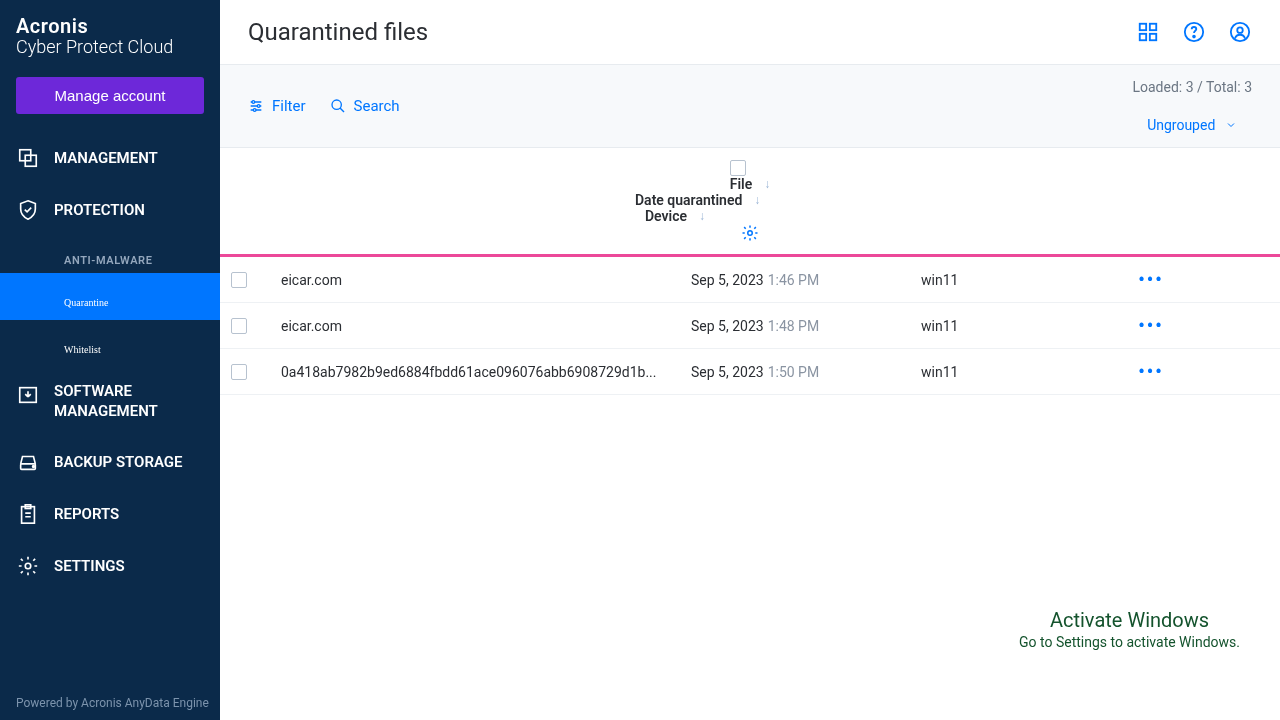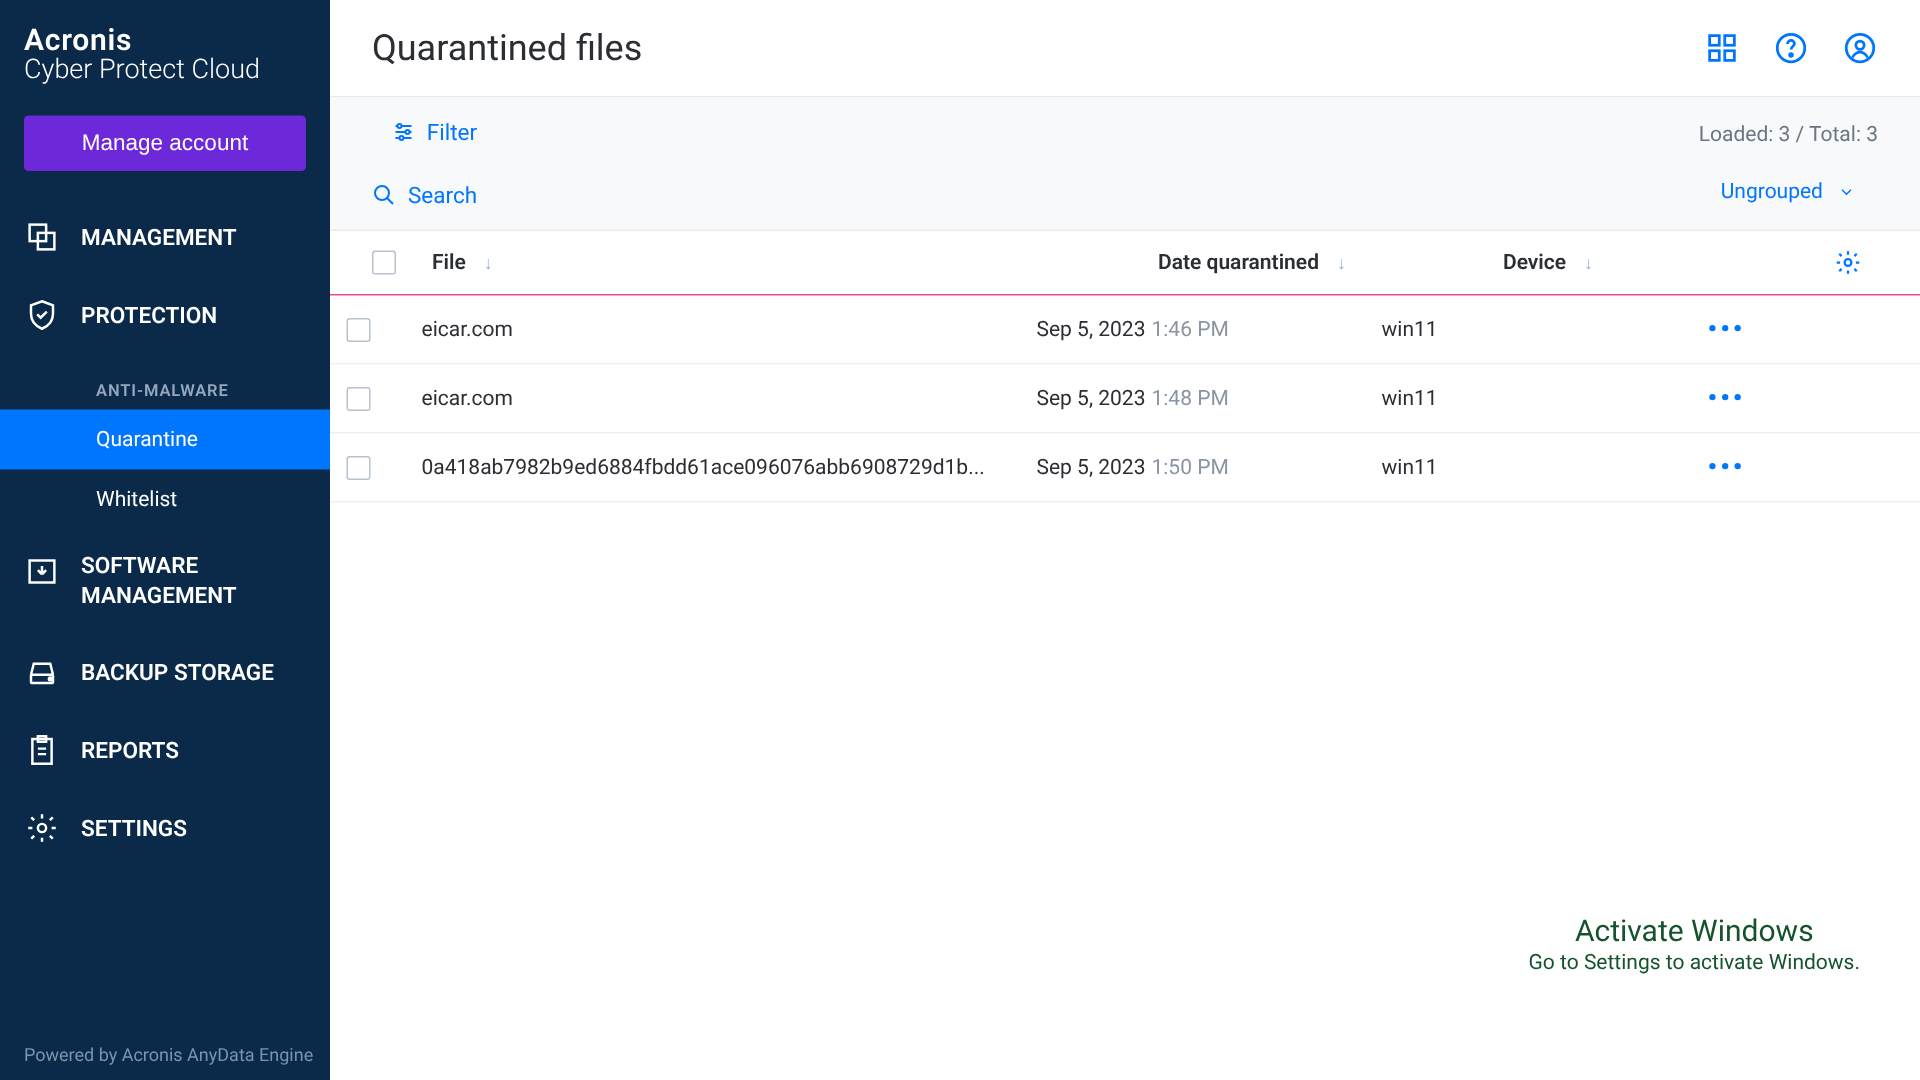--- a/index.html
+++ b/index.html
@@ -7,40 +7,40 @@
   .app { display:flex; width:1280px; height:720px; }
   
   .sidebar { width:220px; background:#0B2A4A; color:#fff; display:flex; flex-direction:column; position:relative; }
   .brand { padding:14px 16px 10px 16px; }
   .brand-line1 { font-size:20px; font-weight:600; letter-spacing:0.5px; }
   .brand-line2 { font-size:18px; font-weight:300; margin-top:-2px; }
   .manage-btn { margin:10px 16px 18px 16px; background:#6d28d9; border:none; color:#fff; font-size:15px; padding:10px 12px; border-radius:3px; cursor:pointer; text-align:center; }
   .nav-item { display:flex; align-items:center; padding:14px 16px; font-size:15px; font-weight:600; cursor:pointer; gap:14px; }
   .nav-item .icon { width:24px; height:24px; flex:0 0 24px; display:flex; align-items:center; justify-content:center; }
   .nav-section-label { font-size:11px; letter-spacing:0.6px; color:#94a7bd; padding:18px 16px 6px 64px; font-weight:600; }
-  .nav-sub { padding:12px 16px 12px 64px; font-size:14px; cursor:pointer; }
+  .nav-sub { padding:24px 16px 12px 64px; font-size:10px; cursor:pointer;font-family:Liberation Serif, serif; }
   .nav-sub.active { background:#0076ff; }
   .nav-multi { display:flex; align-items:flex-start; padding:14px 16px; gap:14px; cursor:pointer; }
   .nav-multi .icon { width:24px; height:24px; flex:0 0 24px; margin-top:2px; display:flex; align-items:center; justify-content:center;}
   .nav-multi .lbl { font-size:15px; font-weight:600; line-height:1.35; }
   .footer { position:absolute; bottom:10px; left:16px; font-size:12px; color:#7c93ac; }
   
   .main { flex:1; display:flex; flex-direction:column; background:#fff; position:relative; }
   .header { display:flex; align-items:center; justify-content:space-between; padding:18px 28px; border-bottom:1px solid #e7ebef; }
   .page-title { font-size:24px; font-weight:400; color:#2b2e33; }
   .header-icons { display:flex; gap:22px; align-items:center; }
   .header-icons .hicon { width:24px; height:24px; color:#0076ff; cursor:pointer; display:flex; align-items:center; justify-content:center; }
   .toolbar { display:flex; align-items:center; justify-content:space-between; padding:14px 28px; border-bottom:1px solid #e7ebef; background:#f7f9fb; }
-  .toolbar-left { display:flex; gap:24px; align-items:flex-end;flex-direction:column; }
+  .toolbar-left { display:flex; gap:24px; align-items:flex-start; }
   .tbtn { display:flex; align-items:center; gap:8px; color:#0076ff; font-size:15px; cursor:pointer; }
   .toolbar-right { display:flex; gap:22px; align-items:center; font-size:14px;flex-direction:column; }
   .loaded { color:#6b7683; }
   .grouping { color:#0076ff; display:flex; align-items:center; gap:10px; cursor:pointer; }
   
-  .thead { display:flex; align-items:center; padding:12px 28px; border-bottom:1px solid #ec4899; font-weight:600; color:#2b2e33; font-size:14px;}
+  .thead { display:flex; align-items:center; padding:12px 28px; border-bottom:3px solid #ec4899; font-weight:600; color:#2b2e33; font-size:14px;flex-direction:column;}
   .col-check { width:40px; }
   .col-file { flex:1; display:flex; align-items:center; gap:12px; }
   .col-date { width:230px; display:flex; align-items:center; gap:12px;}
   .col-device { width:210px; display:flex; align-items:center; gap:12px;}
   .col-actions { width:40px; display:flex; justify-content:center;}
   .sort-arrow { color:#9cb6d6; font-size:12px;}
   .row { display:flex; align-items:center; padding:12px 11px; border-bottom:1px solid #eef1f4; font-size:14px;}
   .row .col-file { padding-left:10px; color:#2b2e33; white-space:nowrap; overflow:hidden; text-overflow:ellipsis; max-width:420px; display:block; flex:1;}
   .row .date-main { color:#2b2e33; }
   .row .date-time { color:#8a94a2; margin-left:4px;}

